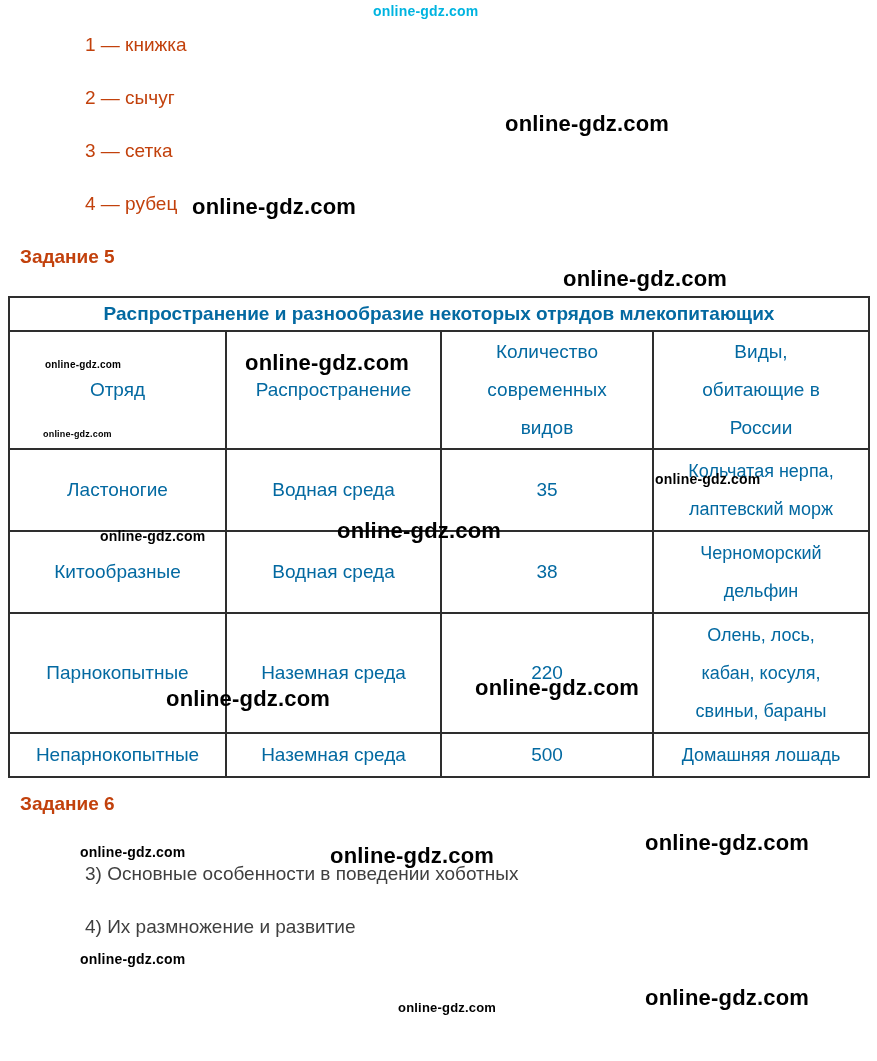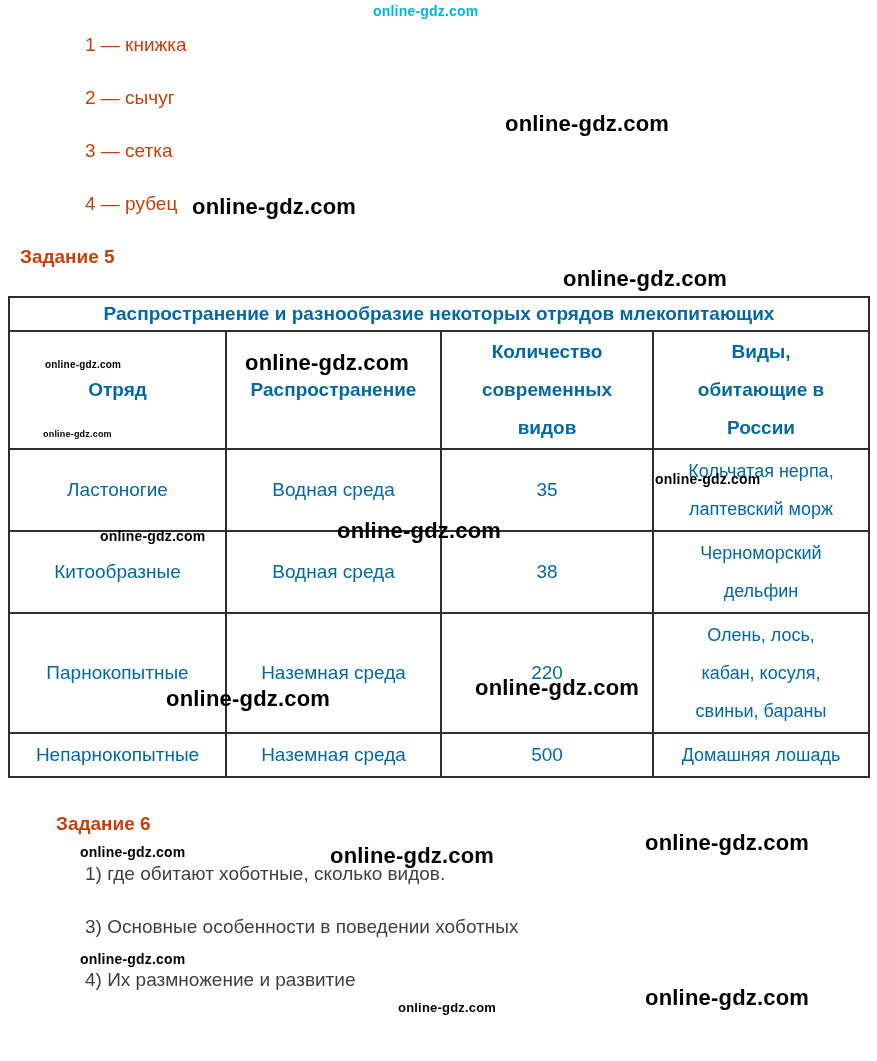--- a/index.html
+++ b/index.html
@@ -41,21 +41,21 @@
 
   
   .task-heading {
     position: absolute;
     left: 20px;
     font-size: 19px;
     font-weight: bold;
     color: #c2410c;
   }
   .task-heading.t5 { top: 246px; }
-  .task-heading.t6 { top: 813px; margin-left: 36px; }
+  .task-heading.t6 { top: 793px; }
 
   
   table.mammals {
     position: absolute;
     left: 8px;
     top: 296px;
     width: 860px;
     border-collapse: collapse;
     table-layout: fixed;
   }
@@ -67,21 +67,21 @@
     font-size: 19px;
     font-weight: bold;
     text-align: center;
     height: 34px;
     padding: 2px 6px;
     color: #333333;
   }
   tr.header-row { height: 118px; }
   th.col {
     font-size: 19px;
-    font-weight: bold;
+    font-weight: normal;
     text-align: center;
     vertical-align: middle;
     line-height: 38px;
     padding: 0 12px;
     white-space: pre-line;
     color: #3a3a3a;
   }
   table.mammals td {
     font-size: 19px;
     text-align: center;
@@ -188,18 +188,17 @@
         <td>Наземная среда</td>
         <td>500</td>
         <td class="last">Домашняя лошадь</td>
       </tr>
     </tbody>
   </table>
 
   <div class="task-heading t6">Задание 6</div>
 
   <div class="bottom-list">
-    <div class="list-item">1) где обитают хоботные, сколько видов.</div>
     <div class="list-item">3) Основные особенности в поведении хоботных</div>
     <div class="list-item">4) Их размножение и развитие</div>
   </div>
 
 </div>
 
 </body></html>

